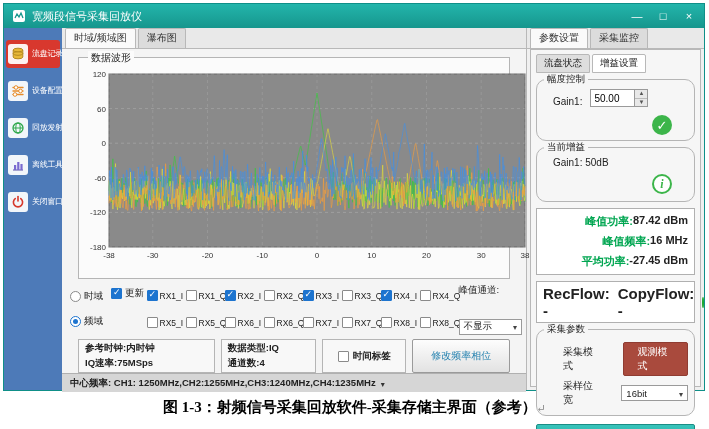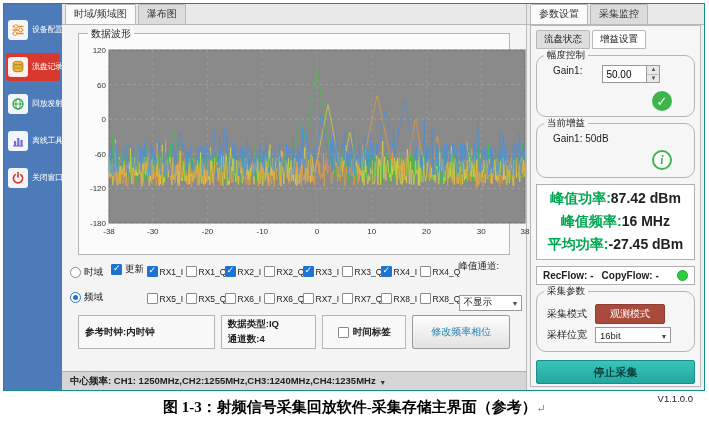--- a/index.html
+++ b/index.html
@@ -51,81 +51,95 @@
   .statusbar{margin-top:auto;height:18px;flex:none;background:#d6d6d6;border-top:1px solid #b0b0b0;display:flex;align-items:center;padding:0 8px;font-size:9.5px;font-weight:bold;gap:5px;white-space:nowrap;overflow:hidden}
   .dd-icon::after{content:"▾";font-size:8px;color:#333}
   
   .rightpanel{width:178px;flex:none;background:#f0f0f0;border-left:1px solid #b8b8b8;display:flex;flex-direction:column;box-sizing:border-box}
   .rp-body{flex:1;margin:0 3px 3px;border:1px solid #b8b8b8;background:#f6f6f6;display:flex;flex-direction:column;padding:6px 5px 3px;gap:6px;min-height:0;box-sizing:border-box}
   .subtabs{display:flex;gap:2px;margin-top:-2px}
   .subtab{font-size:9.5px;padding:2px 7px;background:#dedede;border:1px solid #b8b8b8;border-radius:2px 2px 0 0}
   .subtab.on{background:#fff}
   .group{position:relative;border:1px solid #b5b5b5;border-radius:10px;padding:9px 6px 5px;background:#f6f6f6}
   .glabel{position:absolute;top:-7px;left:7px;background:#f6f6f6;padding:0 3px;font-size:9.5px}
-  .gain-row{display:flex;align-items:flex-start;gap:20px;font-size:10px;padding-left:10px}
+  .gain-row{display:flex;align-items:flex-end;gap:8px;font-size:10px;padding-left:10px}
   .spin{display:flex;border:1px solid #9a9a9a;background:#fff;height:18px;width:58px;box-sizing:border-box}
   .spin input{flex:1;min-width:0;border:none;outline:none;font-size:10px;padding:0 3px;font-family:inherit}
   .spin-btns{width:12px;border-left:1px solid #9a9a9a;display:flex;flex-direction:column}
   .spin-btns span{flex:1;font-size:6px;line-height:7px;text-align:center;background:#e8e8e8;color:#555}
   .spin-btns span:first-child{border-bottom:1px solid #bbb}
   .check-circle{width:20px;height:20px;border-radius:50%;background:#3cb54a;color:#fff;display:flex;align-items:center;justify-content:center;font-size:13px;font-weight:bold;margin:8px 16px 0 auto}
   .check-circle::after{content:"✓"}
   .cg-val{font-size:10px;padding-left:10px}
   .info-circle{width:20px;height:20px;border-radius:50%;border:2px solid #3cb54a;color:#3cb54a;background:#fff;display:flex;align-items:center;justify-content:center;font:italic bold 12px "Liberation Serif","DejaVu Serif",serif;margin:6px 16px 2px auto;box-sizing:border-box}
   .info-circle::after{content:"i"}
   .meas-box{border:1px solid #b0b0b0;background:#fff;padding:5px 6px;display:flex;flex-direction:column;gap:5px}
-  .meas-row{display:flex;justify-content:center;font-size:14px}
+  .meas-row{display:flex;justify-content:flex-end;font-size:11px}
   .meas-label{color:#00a651;font-weight:bold}
   .meas-val{font-weight:bold}
-  .flow-box{border:1px solid #b0b0b0;background:#fff;padding:3px 6px;display:flex;align-items:center;font-size:10px;font-weight:bold;gap:8px}
+  .flow-box{border:1px solid #b0b0b0;background:#fff;padding:3px 6px;display:flex;align-items:center;font-size:15px;font-weight:bold;gap:8px}
   .flow-dot{width:11px;height:11px;border-radius:50%;background:#2ecc40;border:1px solid #1da832;margin-left:auto;box-sizing:border-box}
-  .cap-row{display:flex;align-items:center;gap:8px;font-size:10px;margin:3px 0 3px 4px}
+  .cap-row{display:flex;align-items:center;gap:24px;font-size:10px;margin:3px 0 3px 20px}
   .mode-btn{background:#a94a3d;color:#fff;border:1px solid #8f3c32;border-radius:2px;font-size:10px;padding:2px 14px;cursor:pointer}
   .bits-select{width:76px}
   .stop-btn{height:22px;flex:none;background:linear-gradient(#38c4bb,#23a79e);border:1px solid #1b8d85;color:#073f3b;font-weight:bold;font-size:11px;display:flex;align-items:center;justify-content:center;border-radius:2px;margin-top:2px;cursor:pointer}
   .version{text-align:right;font-size:9.5px;padding:3px 2px 0}
   
   .caption{position:absolute;left:0;right:0;top:398px;text-align:center;
            font-family:"Liberation Serif","DejaVu Serif",serif;font-weight:bold;font-size:15px;color:#000}
   .caption .mark{color:#888;font-size:11px;font-weight:normal}
 </style>
 </head>
 <body>
 
 <div class="stage">
   <div class="window">
 
+    <div class="titlebar">
+      <span style="display:flex">
+        <svg width="14" height="14" viewBox="0 0 14 14">
+            <rect x="1" y="1" width="12" height="12" rx="2" fill="#fff"></rect>
+            <polyline points="3,9 5,5 7,8 9,4 11,9" fill="none" stroke="#16968d" stroke-width="1.3"></polyline>
+          </svg>
+      </span>
+      <span class="title">宽频段信号采集回放仪</span>
+      <span class="win-controls">
+        <span>—</span>
+        <span>□</span>
+        <span>×</span>
+      </span>
+    </div>
 
     <div class="body">
 
       <div class="sidebar">
+        <div class="side-item on">
+          <span class="side-icon">
+            <svg width="14" height="14" viewBox="0 0 14 14">
+                <path d="M2.2 3 v7 a4.8 1.8 0 0 0 9.6 0 v-7" fill="#e8b83a" stroke="#b58a1f"></path>
+                <ellipse cx="7" cy="6.5" rx="4.8" ry="1.8" fill="none" stroke="#b58a1f"></ellipse>
+                <ellipse cx="7" cy="3" rx="4.8" ry="1.8" fill="#e8b83a" stroke="#b58a1f"></ellipse>
+              </svg>
+          </span>
+          <span class="side-label">流盘记录</span>
+        </div>
         <div class="side-item">
           <span class="side-icon">
             <svg width="14" height="14" viewBox="0 0 14 14">
                 <g stroke="#e78c2a" stroke-width="1.4" stroke-linecap="round">
                   <line x1="2" y1="3.5" x2="12" y2="3.5"></line>
                   <line x1="2" y1="7" x2="12" y2="7"></line>
                   <line x1="2" y1="10.5" x2="12" y2="10.5"></line>
                 </g>
                 <circle cx="5" cy="3.5" r="1.8" fill="#fff" stroke="#e78c2a"></circle>
                 <circle cx="9.5" cy="7" r="1.8" fill="#fff" stroke="#e78c2a"></circle>
                 <circle cx="4" cy="10.5" r="1.8" fill="#fff" stroke="#e78c2a"></circle>
               </svg>
           </span>
           <span class="side-label">设备配置</span>
-        </div>
-        <div class="side-item on">
-          <span class="side-icon">
-            <svg width="14" height="14" viewBox="0 0 14 14">
-                <path d="M2.2 3 v7 a4.8 1.8 0 0 0 9.6 0 v-7" fill="#e8b83a" stroke="#b58a1f"></path>
-                <ellipse cx="7" cy="6.5" rx="4.8" ry="1.8" fill="none" stroke="#b58a1f"></ellipse>
-                <ellipse cx="7" cy="3" rx="4.8" ry="1.8" fill="#e8b83a" stroke="#b58a1f"></ellipse>
-              </svg>
-          </span>
-          <span class="side-label">流盘记录</span>
         </div>
         <div class="side-item">
           <span class="side-icon">
             <svg width="14" height="14" viewBox="0 0 14 14">
                 <circle cx="7" cy="7" r="5" fill="none" stroke="#2fa84c" stroke-width="1.3"></circle>
                 <ellipse cx="7" cy="7" rx="2.2" ry="5" fill="none" stroke="#2fa84c" stroke-width="1"></ellipse>
                 <line x1="2" y1="7" x2="12" y2="7" stroke="#2fa84c" stroke-width="1"></line>
               </svg>
           </span>
           <span class="side-label">回放发射</span>
@@ -291,20 +305,21 @@
             <span class="select">
               <span>不显示</span>
               <span class="arr"></span>
             </span>
           </div>
         </div>
 
         <div class="info-row">
           <div class="ibox ibox1">
             <span>参考时钟:内时钟</span>
+            <span>IQ速率:75MSps</span>
           </div>
           <div class="ibox ibox2">
             <span>数据类型:IQ</span>
             <span>通道数:4</span>
           </div>
           <div class="ibox ibox3">
             <span class="cb"></span>
             <span>时间标签</span>
           </div>
           <div class="modify-btn">修改频率相位</div>

